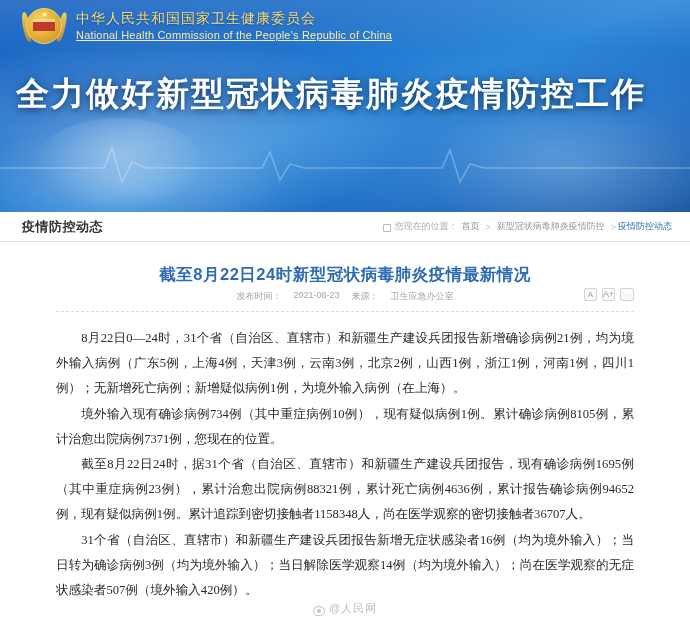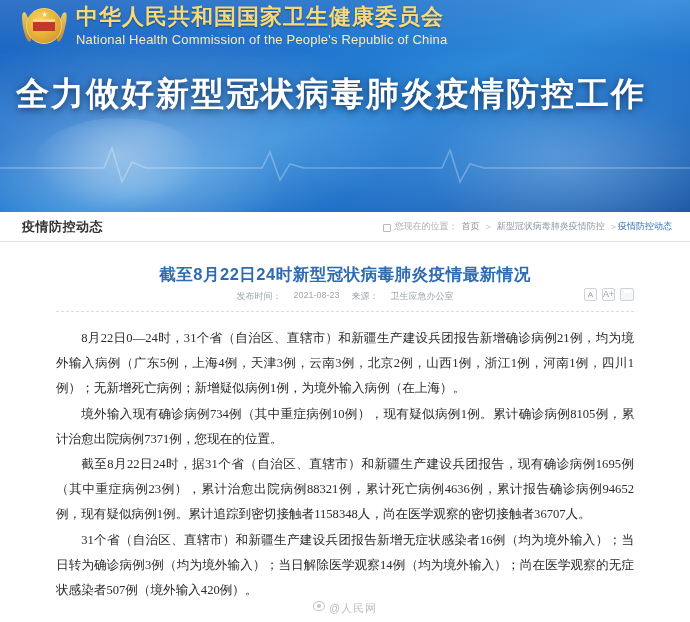--- a/index.html
+++ b/index.html
@@ -85,32 +85,33 @@
     position: absolute; top: 6px; width: 7px; height: 30px;
     background: linear-gradient(180deg, rgba(246,212,90,0.95), rgba(200,137,42,0.9));
     border-radius: 60% 40% 50% 50%;
   }
   .emblem .wheat-l { left: 1px; transform: rotate(-12deg); }
   .emblem .wheat-r { right: 1px; transform: rotate(12deg); }
 
   .org-names { line-height: 1.12; }
   .org-cn {
     color: #f7d97a;
-    font-size: 22px;
-    font-weight: bold;
+    font-size: 14px;
+    font-weight: normal;
     letter-spacing: 1px;
     text-shadow: 0 1px 2px rgba(0,0,0,0.35);
     white-space: nowrap;
   }
   .org-en {
     color: #ffe9a8;
-    font-size: 13px;
+    font-size: 11px;
     letter-spacing: 0.2px;
     margin-top: 3px;
     white-space: nowrap;
+    text-decoration: underline;
   }
 
   .hero-title {
     position: absolute;
     left: 0; top: 72px;
     width: 662px;
     text-align: center;
     color: #ffffff;
     font-size: 33px;
     font-weight: bold;
@@ -221,21 +222,21 @@
 
   
   .watermark {
     position: absolute;
     left: 0; bottom: 6px;
     width: 690px;
     text-align: center;
     font-size: 11px;
     color: #b9bec3;
     letter-spacing: 1px;
-    display: flex; align-items: flex-start; justify-content: center; gap: 4px;
+    display: flex; align-items: flex-end; justify-content: center; gap: 4px;
   }
   .weibo-eye {
     display: inline-block;
     width: 12px; height: 10px;
     border-radius: 50% 50% 45% 45%;
     border: 1.6px solid #c2c7cc;
     position: relative;
   }
   .weibo-eye::after {
     content: ""; position: absolute;

